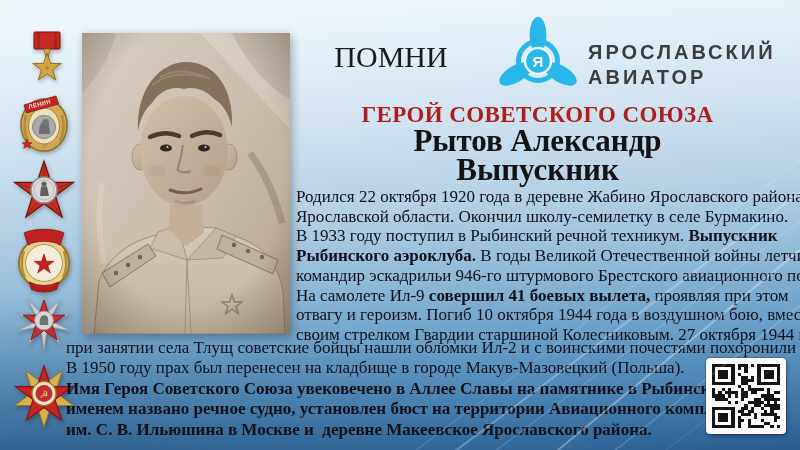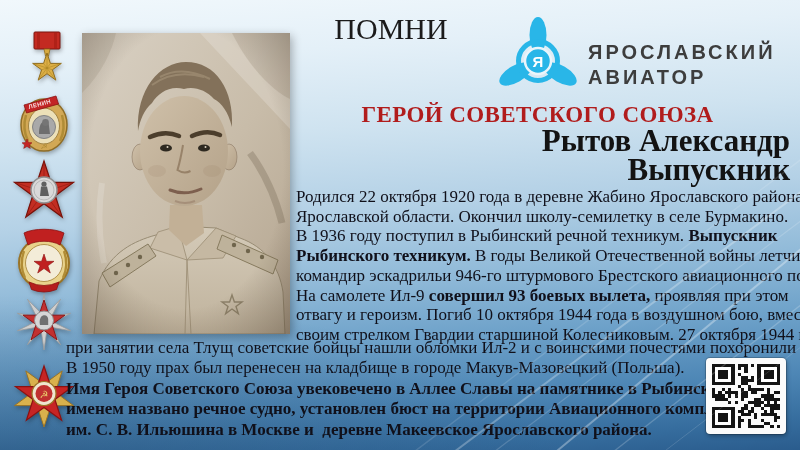--- a/index.html
+++ b/index.html
@@ -25,33 +25,33 @@
   .m4{left:12px;top:227px;width:64px;height:66px;}
   .m5{left:13px;top:293px;width:62px;height:58px;}
   .m6{left:10px;top:360px;width:68px;height:70px;}
   .medal svg{width:100%;height:100%;display:block;}
 
   
   .portrait{left:82px;top:33px;width:208px;height:301px;box-shadow:2px 3px 9px rgba(0,0,0,.30);}
   .portrait svg{width:100%;height:100%;display:block;}
 
   
-  .slogan{left:290px;top:14px;width:202px;text-align:center;
+  .slogan{left:290px;top:42px;width:202px;text-align:center;
     font-size:30px;line-height:30px;color:#1b1b1b;}
 
   
   .logo-mark{left:496px;top:14px;width:84px;height:84px;}
   .logo-mark svg{width:100%;height:100%;display:block;}
   .logo-text{left:588px;top:40px;font-family:"Liberation Sans",sans-serif;
     font-weight:700;font-size:20px;letter-spacing:3px;color:#3d3d3d;line-height:25px;}
 
   
   .hero-title{left:285px;top:102px;width:505px;text-align:center;
     font-size:23px;font-weight:700;color:#b11c1c;letter-spacing:.4px;}
-  .hero-name{left:285px;top:126px;width:505px;text-align:right;
+  .hero-name{left:285px;top:126px;width:505px;text-align:center;
     font-size:31px;line-height:29px;font-weight:700;color:#131313;}
 
   
   .bio-col{left:296px;top:187px;}
   .bio-full{left:66px;top:338px;}
   .bio-line{white-space:pre;font-size:17px;color:#10101a;}
   .bio-col .bio-line{line-height:19.7px;}
   .bio-full .bio-line{line-height:20.4px;}
   .bio-line .bold{font-weight:700;}
 
@@ -229,24 +229,24 @@
     <div>АВИАТОР</div>
   </div>
   <div class="layer hero-name">
     <div>Рытов Александр</div>
     <div>Выпускник</div>
   </div>
 
   <div class="layer bio-col">
       <div class="bio-line"><span>Родился 22 октября 1920 года в деревне Жабино Ярославского района</span></div>
       <div class="bio-line"><span>Ярославской области. Окончил школу-семилетку в селе Бурмакино.</span></div>
-      <div class="bio-line"><span>В 1936 году поступил в Рыбинский речной техникум. </span><span class="bold">Выпускник</span></div>
-      <div class="bio-line"><span class="bold">Рыбинского техникум.</span><span> В годы Великой Отечественной войны летчик,</span></div>
+      <div class="bio-line"><span>В 1933 году поступил в Рыбинский речной техникум. </span><span class="bold">Выпускник</span></div>
+      <div class="bio-line"><span class="bold">Рыбинского аэроклуба.</span><span> В годы Великой Отечественной войны летчик,</span></div>
       <div class="bio-line"><span>командир эскадрильи 946-го штурмового Брестского авиационного полка.</span></div>
-      <div class="bio-line"><span>На самолете Ил-9 </span><span class="bold">совершил 93 боевых вылета,</span><span> проявляя при этом</span></div>
+      <div class="bio-line"><span>На самолете Ил-9 </span><span class="bold">совершил 41 боевых вылета,</span><span> проявляя при этом</span></div>
       <div class="bio-line"><span>отвагу и героизм. Погиб 10 октября 1944 года в воздушном бою, вместе со</span></div>
       <div class="bio-line"><span>своим стрелком Гвардии старшиной Колесниковым. 27 октября 1944 года</span></div>
     </div>
   <div class="layer bio-full">
       <div class="bio-line"><span>при занятии села Тлущ советские бойцы нашли обломки Ил-2 и с воинскими почестями похоронили экипаж.</span></div>
       <div class="bio-line"><span>В 1950 году прах был перенесен на кладбище в городе Макув-Мазовецкий (Польша).</span></div>
       <div class="bio-line"><span class="bold">Имя Героя Советского Союза увековечено в Аллее Славы на памятнике в Рыбинске, его</span></div>
       <div class="bio-line"><span class="bold">именем названо речное судно, установлен бюст на территории Авиационного комплекса</span></div>
       <div class="bio-line"><span class="bold">им. С. В. Ильюшина в Москве и  деревне Макеевское Ярославского района.</span></div>
     </div>

